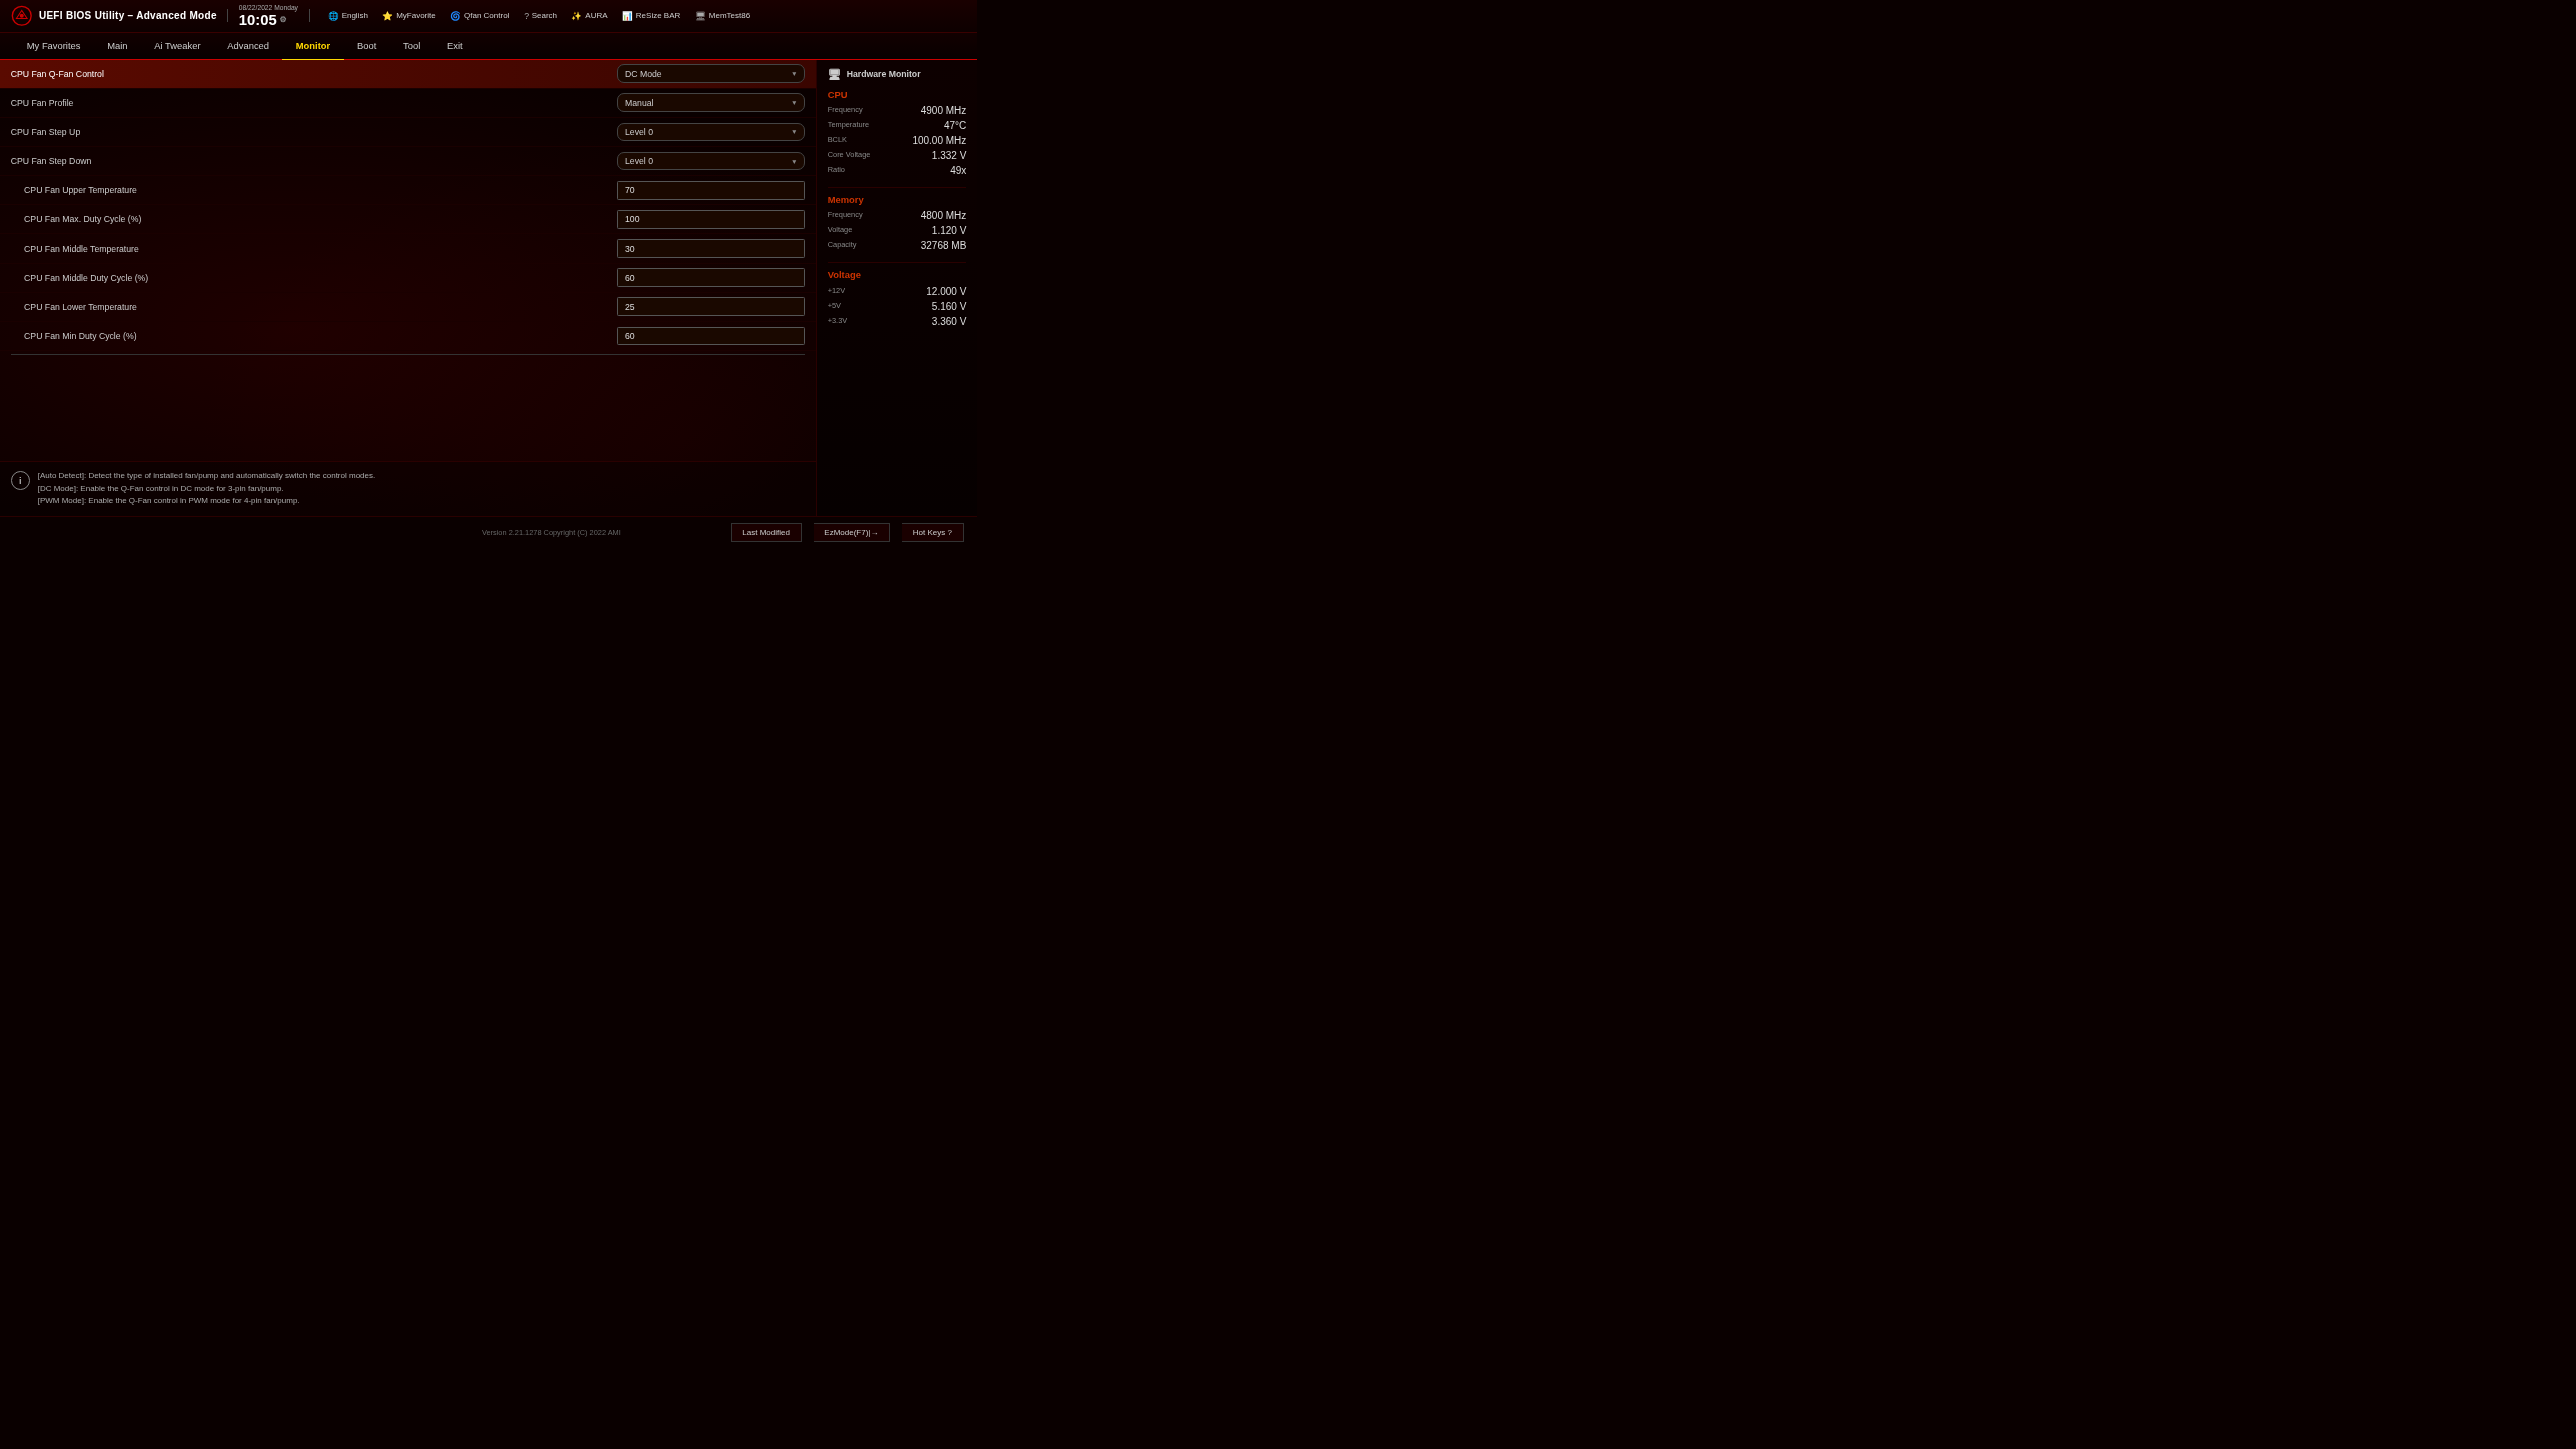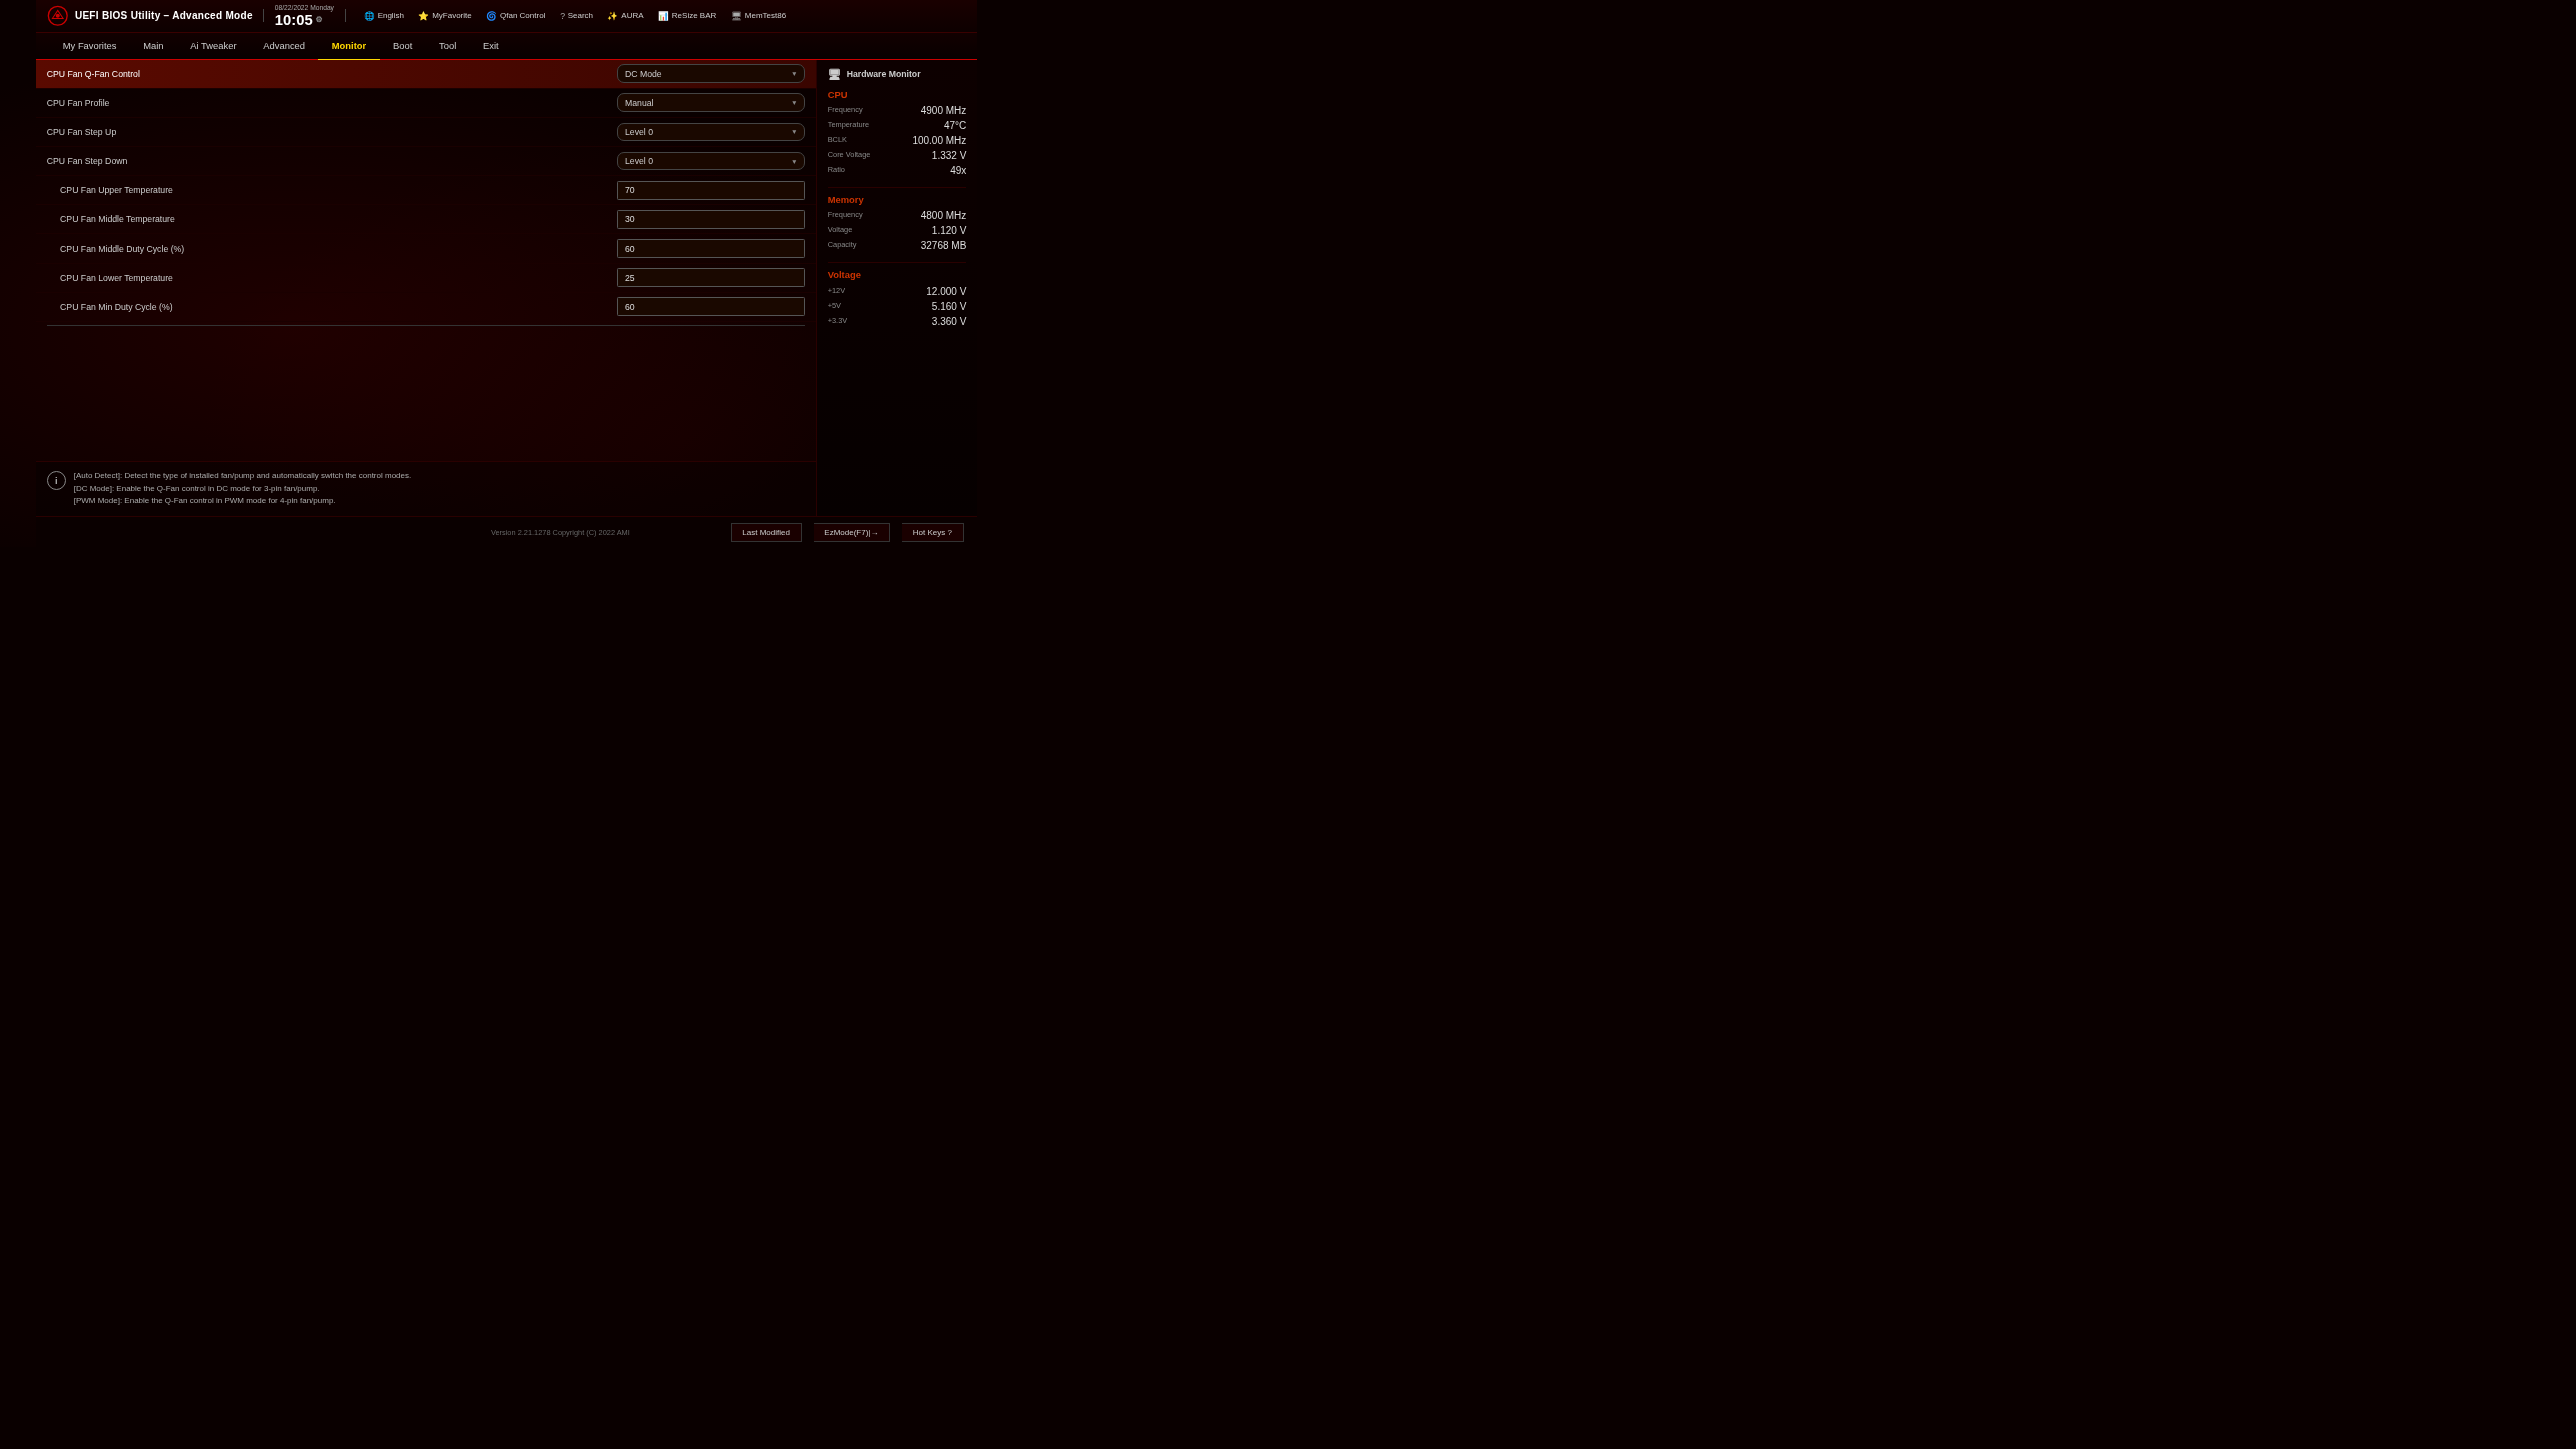--- a/index.html
+++ b/index.html
@@ -26,21 +26,20 @@
       z-index: 0;
     }
 
     .page-wrapper {
       position: relative;
       z-index: 1;
       width: 100%;
       height: 100%;
       display: flex;
       flex-direction: column;
-      padding-left: 36px;
     }
 
     
     .top-bar {
       background: linear-gradient(180deg, #1a0000 0%, #0d0000 100%);
       border-bottom: 0.7px solid #3a0000;
       padding: 4px 10.7px;
       display: flex;
       align-items: center;
       gap: 10.7px;
@@ -487,20 +486,26 @@
         </div>
 
 
         <div class="setting-row">
           <span class="setting-label indented">CPU Fan Upper Temperature</span>
           <div class="setting-value">
             <input class="input-control" type="text" value="70" readonly="" style="">
           </div>
         </div>
 
+        <div class="setting-row">
+          <span class="setting-label indented">CPU Fan Max. Duty Cycle (%)</span>
+          <div class="setting-value">
+            <input class="input-control" type="text" value="100" readonly="" style="">
+          </div>
+        </div>
 
         <div class="setting-row">
           <span class="setting-label indented">CPU Fan Middle Temperature</span>
           <div class="setting-value">
             <input class="input-control" type="text" value="30" readonly="" style="">
           </div>
         </div>
 
         <div class="setting-row">
           <span class="setting-label indented">CPU Fan Middle Duty Cycle (%)</span>

